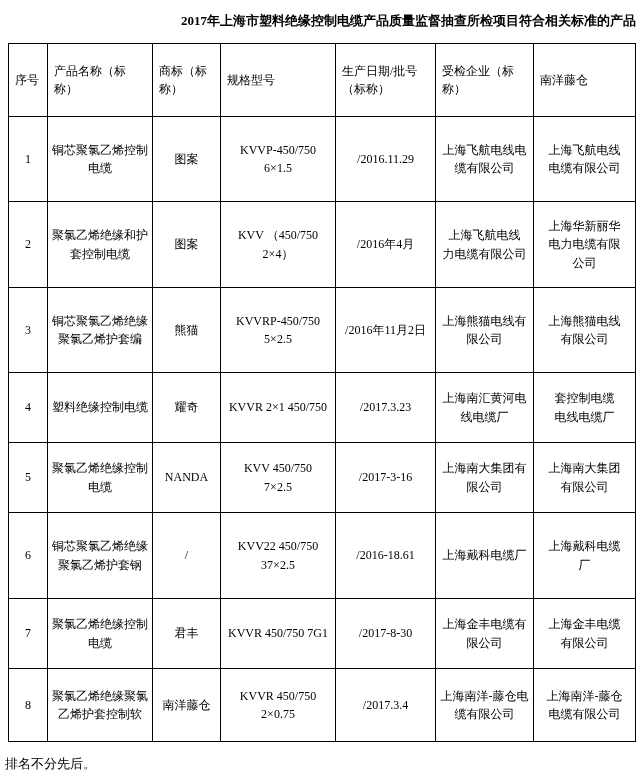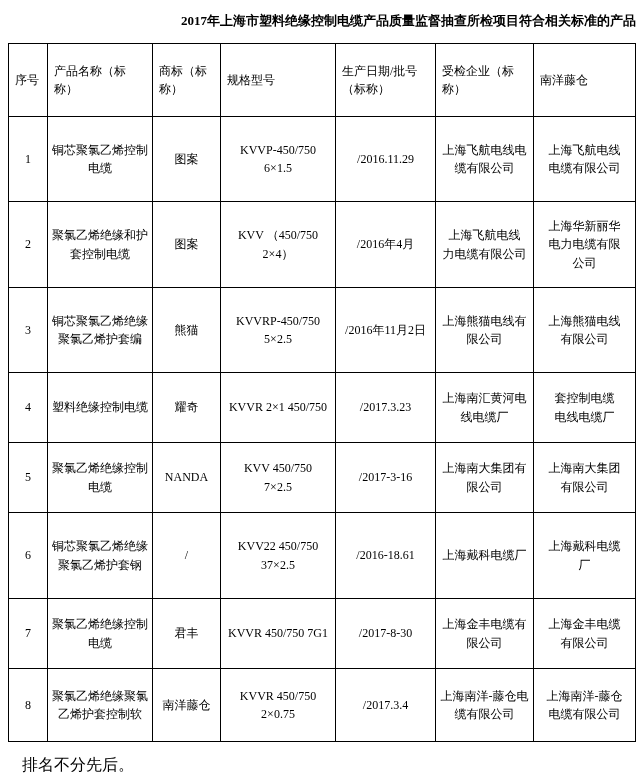--- a/index.html
+++ b/index.html
@@ -47,22 +47,22 @@
   col.c3 { width: 68px; }
   col.c4 { width: 115px; }
   col.c5 { width: 100px; }
   col.c6 { width: 98px; }
   col.c7 { width: 102px; }
   tr.h73 { height: 73px; }
   tr.h85 { height: 85px; }
   tr.h86 { height: 86px; }
   tr.h70 { height: 70px; }
   .footnote {
-    margin: 13px 0 0 22px;
-    font-size: 16px;
+    margin: 13px 0 0 5px;
+    font-size: 13px;
   }
 </style>
 </head>
 <body>
 
 <div class="page-title">2017年上海市塑料绝缘控制电缆产品质量监督抽查所检项目符合相关标准的产品</div>
 
 <table class="products">
   <colgroup>
     <col class="c1">

